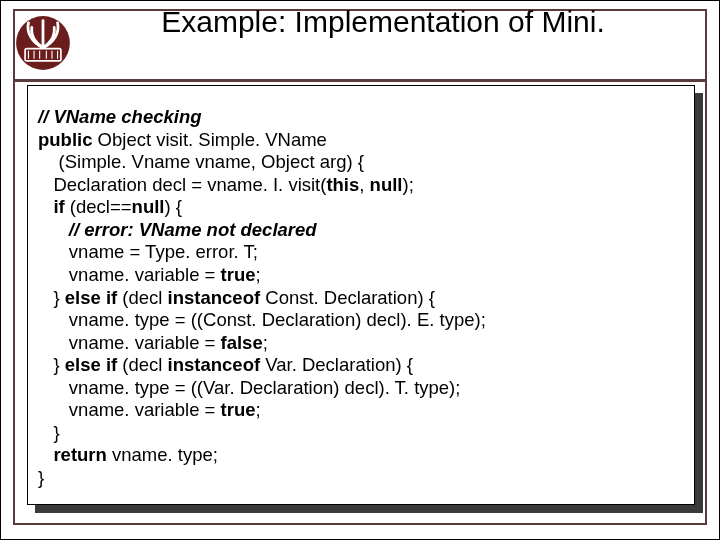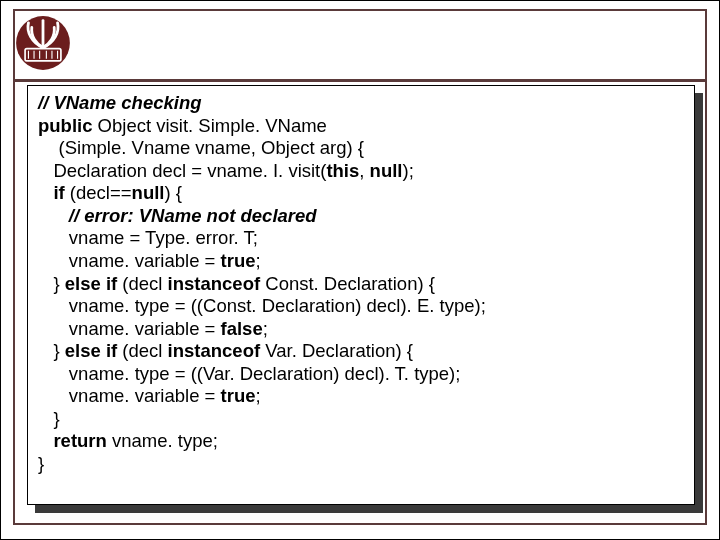--- a/index.html
+++ b/index.html
@@ -51,20 +51,21 @@
     width: 668px; height: 420px;
     background: #fff;
     border: 1.5px solid #000;
     padding: 6px 10px;
   }
   .code-box pre {
     font-family: Arial, Helvetica, sans-serif;
     font-size: 18.5px;
     line-height: 1.22;
     white-space: pre;
+    margin-top: 14px;
   }
   .kw { font-weight: 700; }
   .it { font-style: italic; }
 </style>
 </head>
 <body>
 
 <div class="slide">
   <div class="outer-frame"></div>
 
@@ -80,21 +81,21 @@
     <g stroke="#fff" stroke-width="5" fill="none" stroke-linecap="round">
       <path d="M50 58 C 50 30 50 10 50 10"></path>
       <path d="M50 58 C 30 50 20 30 24 14"></path>
       <path d="M50 58 C 70 50 80 30 76 14"></path>
       <path d="M50 58 C 38 52 28 38 30 22"></path>
       <path d="M50 58 C 62 52 72 38 70 22"></path>
     </g>
   </svg>
 
   <div class="title">
-    <br>
+    <span>Example: Implementation of Mini.</span><br>
   </div>
   <div class="title-underline"></div>
 
   <div class="code-shadow"></div>
   <div class="code-box">
 <pre><span class="kw it">// VName checking</span>
 <span class="kw">public</span><span> Object visit. Simple. VName</span>
 <span>    (Simple. Vname vname, Object arg) {</span>
 <span>   Declaration decl = vname. I. visit(</span><span class="kw">this</span><span>, </span><span class="kw">null</span><span>);</span>
 <span>   </span><span class="kw">if</span><span> (decl==</span><span class="kw">null</span><span>) {</span>

